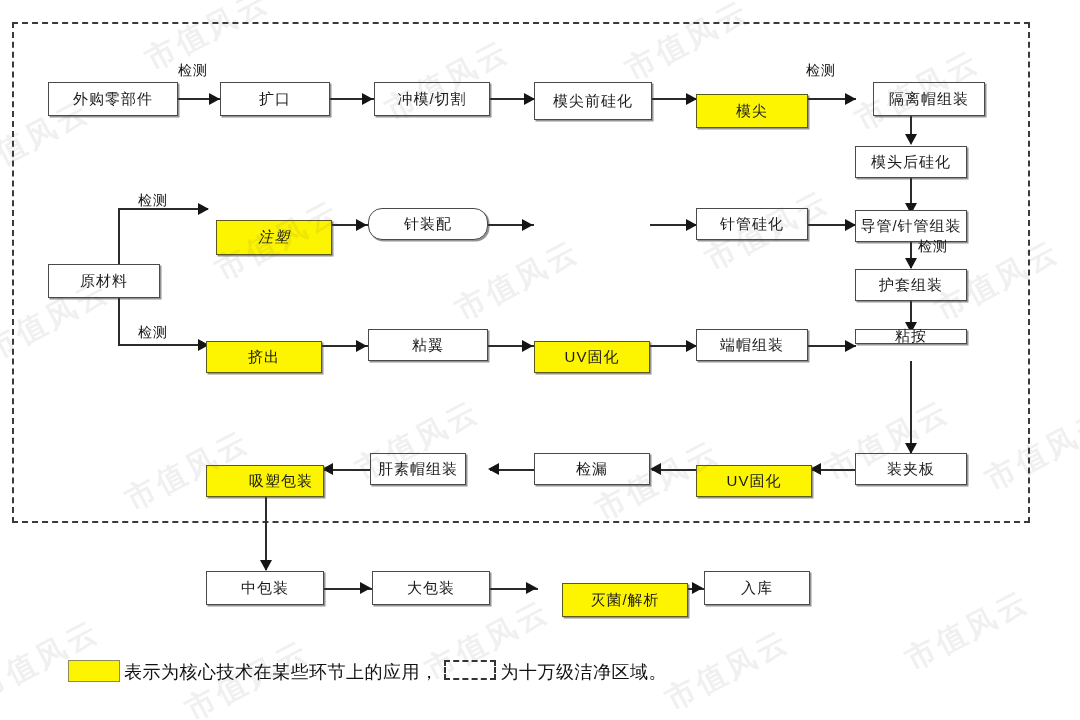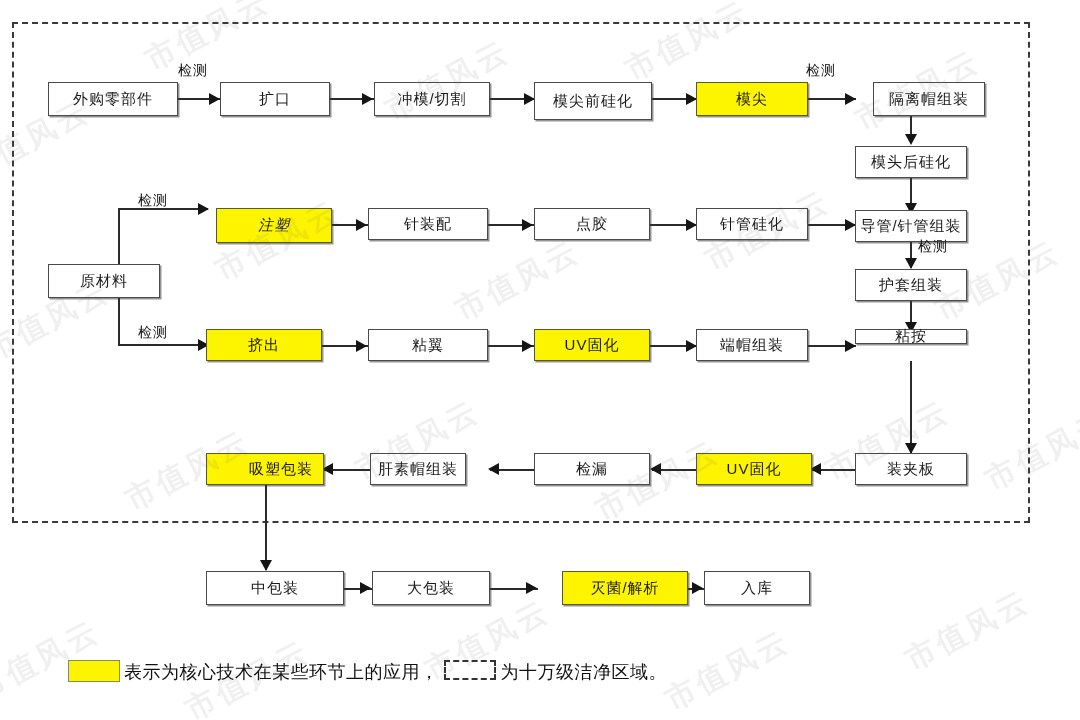--- a/index.html
+++ b/index.html
@@ -62,20 +62,21 @@
     align-items: center;
     justify-content: center;
     letter-spacing: 1px;
     z-index: 3;
     box-shadow: 1.5px 1.5px 0 rgba(60,60,60,0.55);
     white-space: nowrap;
   }
   .node.hl {
     background: #fdf500;
     border-color: #5a5a1a;
+    margin-top: 12px;
   }
 
   
   .line-h, .line-v {
     position: absolute;
     background: #2b2b2b;
     z-index: 2;
   }
   .line-h { height: 2px; }
   .line-v { width: 2px; }
@@ -198,26 +199,25 @@
   <div class="line-v" style="left:118px; top:298px; height:48px;"></div>
   <div class="line-h" style="left:118px; top:344px; width:90px;"></div>
   <div class="arrow-r" style="left:198px; top:339px;"></div>
   <div class="elabel" style="left:138px; top:324px;">检测</div>
 
   <div class="node hl" style="left:216px; top:208px; width:116px; height:35px;font-style:italic;">注塑</div>
 
   <div class="line-h" style="left:322px; top:224px; width:46px;"></div>
   <div class="arrow-r" style="left:356px; top:219px;"></div>
 
-  <div class="node" style="left:368px; top:208px; width:120px; height:32px;">针装配</div>
+  <div class="node" style="left:368px; top:208px; width:120px; height:32px;border-radius:14px;">针装配</div>
 
   <div class="line-h" style="left:488px; top:224px; width:46px;"></div>
   <div class="arrow-r" style="left:522px; top:219px;"></div>
 
-  <div class="node" style="left:534px; top:208px; width:116px; height:32px;">点胶</div>
 
   <div class="line-h" style="left:650px; top:224px; width:48px;"></div>
   <div class="arrow-r" style="left:686px; top:219px;"></div>
 
   <div class="node" style="left:696px; top:208px; width:112px; height:32px;">针管硅化</div>
 
   <div class="line-h" style="left:808px; top:224px; width:48px;"></div>
   <div class="arrow-r" style="left:845px; top:219px;"></div>
 
   <div class="node" style="left:855px; top:210px; width:112px; height:32px;">导管/针管组装</div>
@@ -274,21 +274,21 @@
   <div class="node" style="left:370px; top:453px; width:96px; height:32px;">肝素帽组装</div>
 
   <div class="line-h" style="left:324px; top:469px; width:48px;"></div>
   <div class="arrow-l" style="left:322px; top:463px;"></div>
 
   <div class="node hl" style="left:206px; top:453px; width:118px; height:32px;padding-left:32px;">吸塑包装</div>
 
   <div class="line-v" style="left:265px; top:485px; height:85px;"></div>
   <div class="arrow-d" style="left:260px; top:560px;"></div>
 
-  <div class="node" style="left:206px; top:571px; width:138px; height:34px;">中包装</div>
+  <div class="node" style="left:206px; top:571px; width:118px; height:34px;">中包装</div>
 
   <div class="line-h" style="left:324px; top:588px; width:48px;"></div>
   <div class="arrow-r" style="left:360px; top:582px;"></div>
 
   <div class="node" style="left:372px; top:571px; width:118px; height:34px;">大包装</div>
 
   <div class="line-h" style="left:490px; top:588px; width:48px;"></div>
   <div class="arrow-r" style="left:526px; top:582px;"></div>
 
   <div class="node hl" style="left:562px; top:571px; width:126px; height:34px;">灭菌/解析</div>

